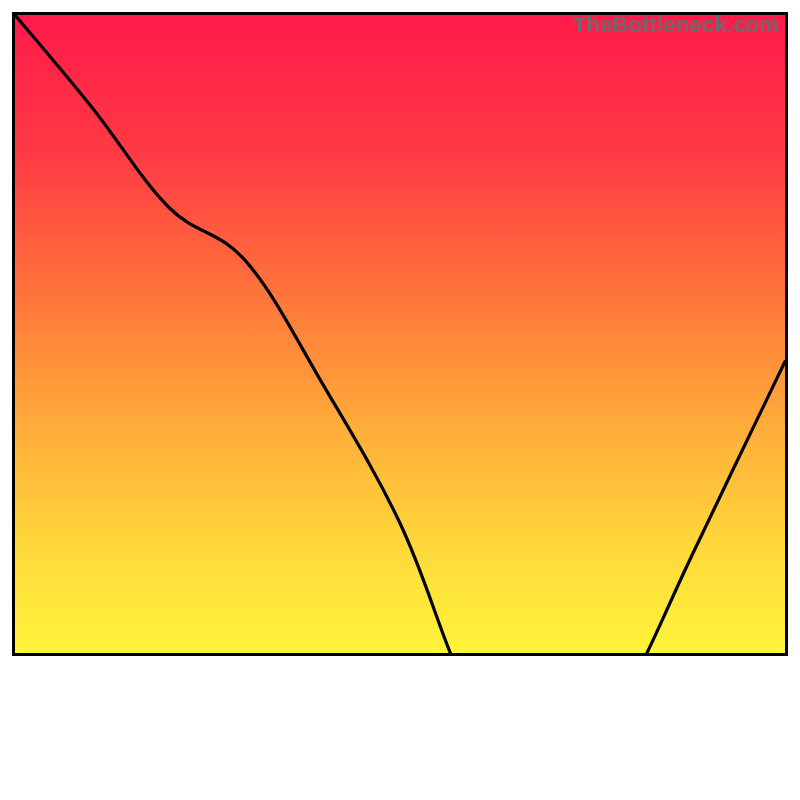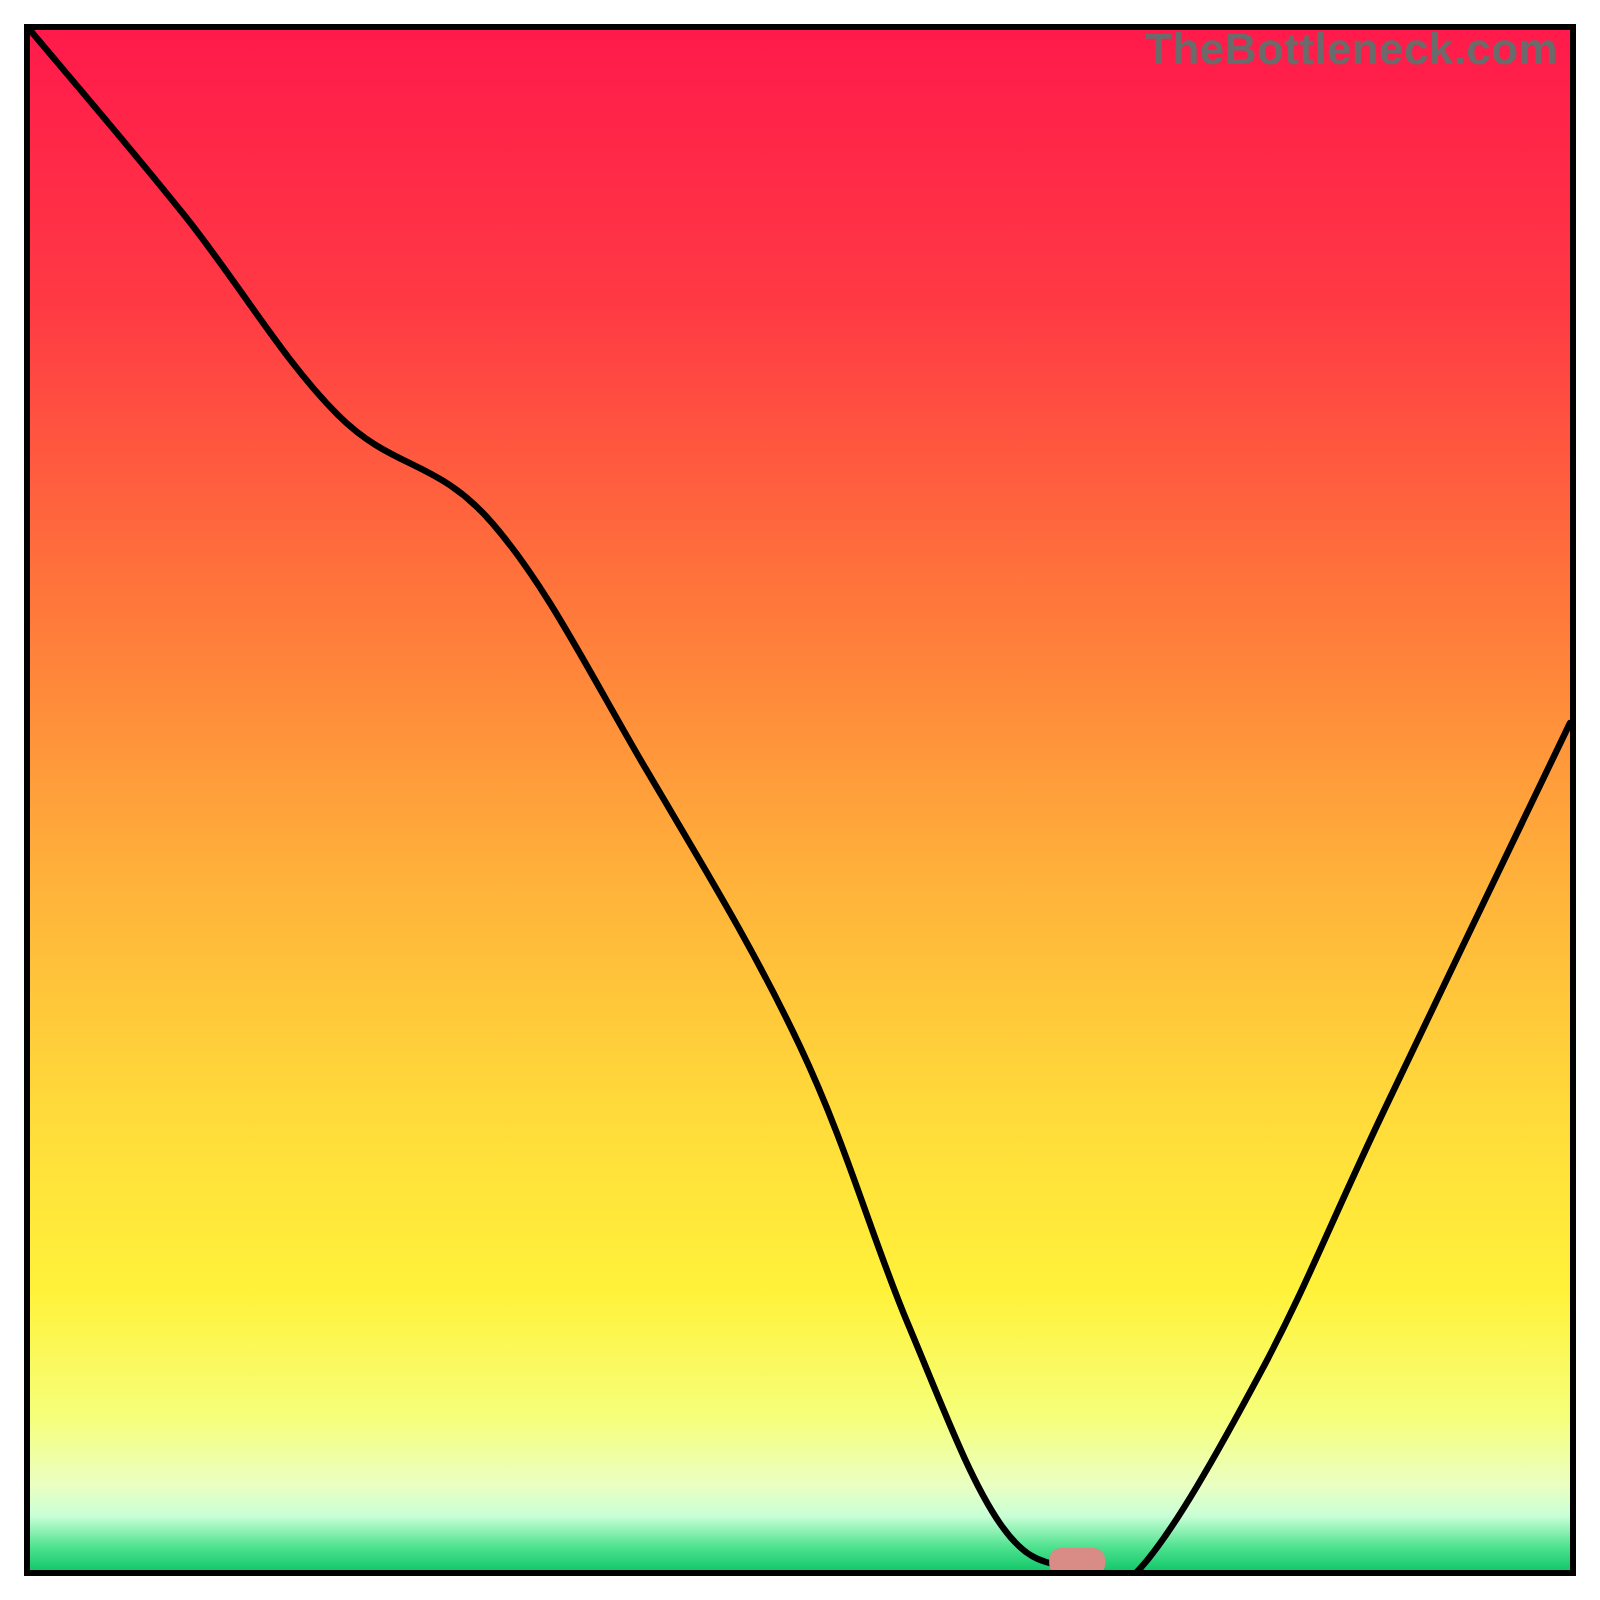--- a/index.html
+++ b/index.html
@@ -8,21 +8,21 @@
     width: 800px;
     height: 800px;
     background: #ffffff;
     font-family: Arial, Helvetica, sans-serif;
   }
   .frame {
     position: absolute;
     left: 12px;
     top: 12px;
     width: 776px;
-    height: 776px;
+    height: 644px;
     border: 3px solid #000000;
     box-sizing: border-box;
     overflow: hidden;
   }
   .watermark {
     position: absolute;
     top: -3px;
     right: 6px;
     font-size: 22px;
     font-weight: 600;

